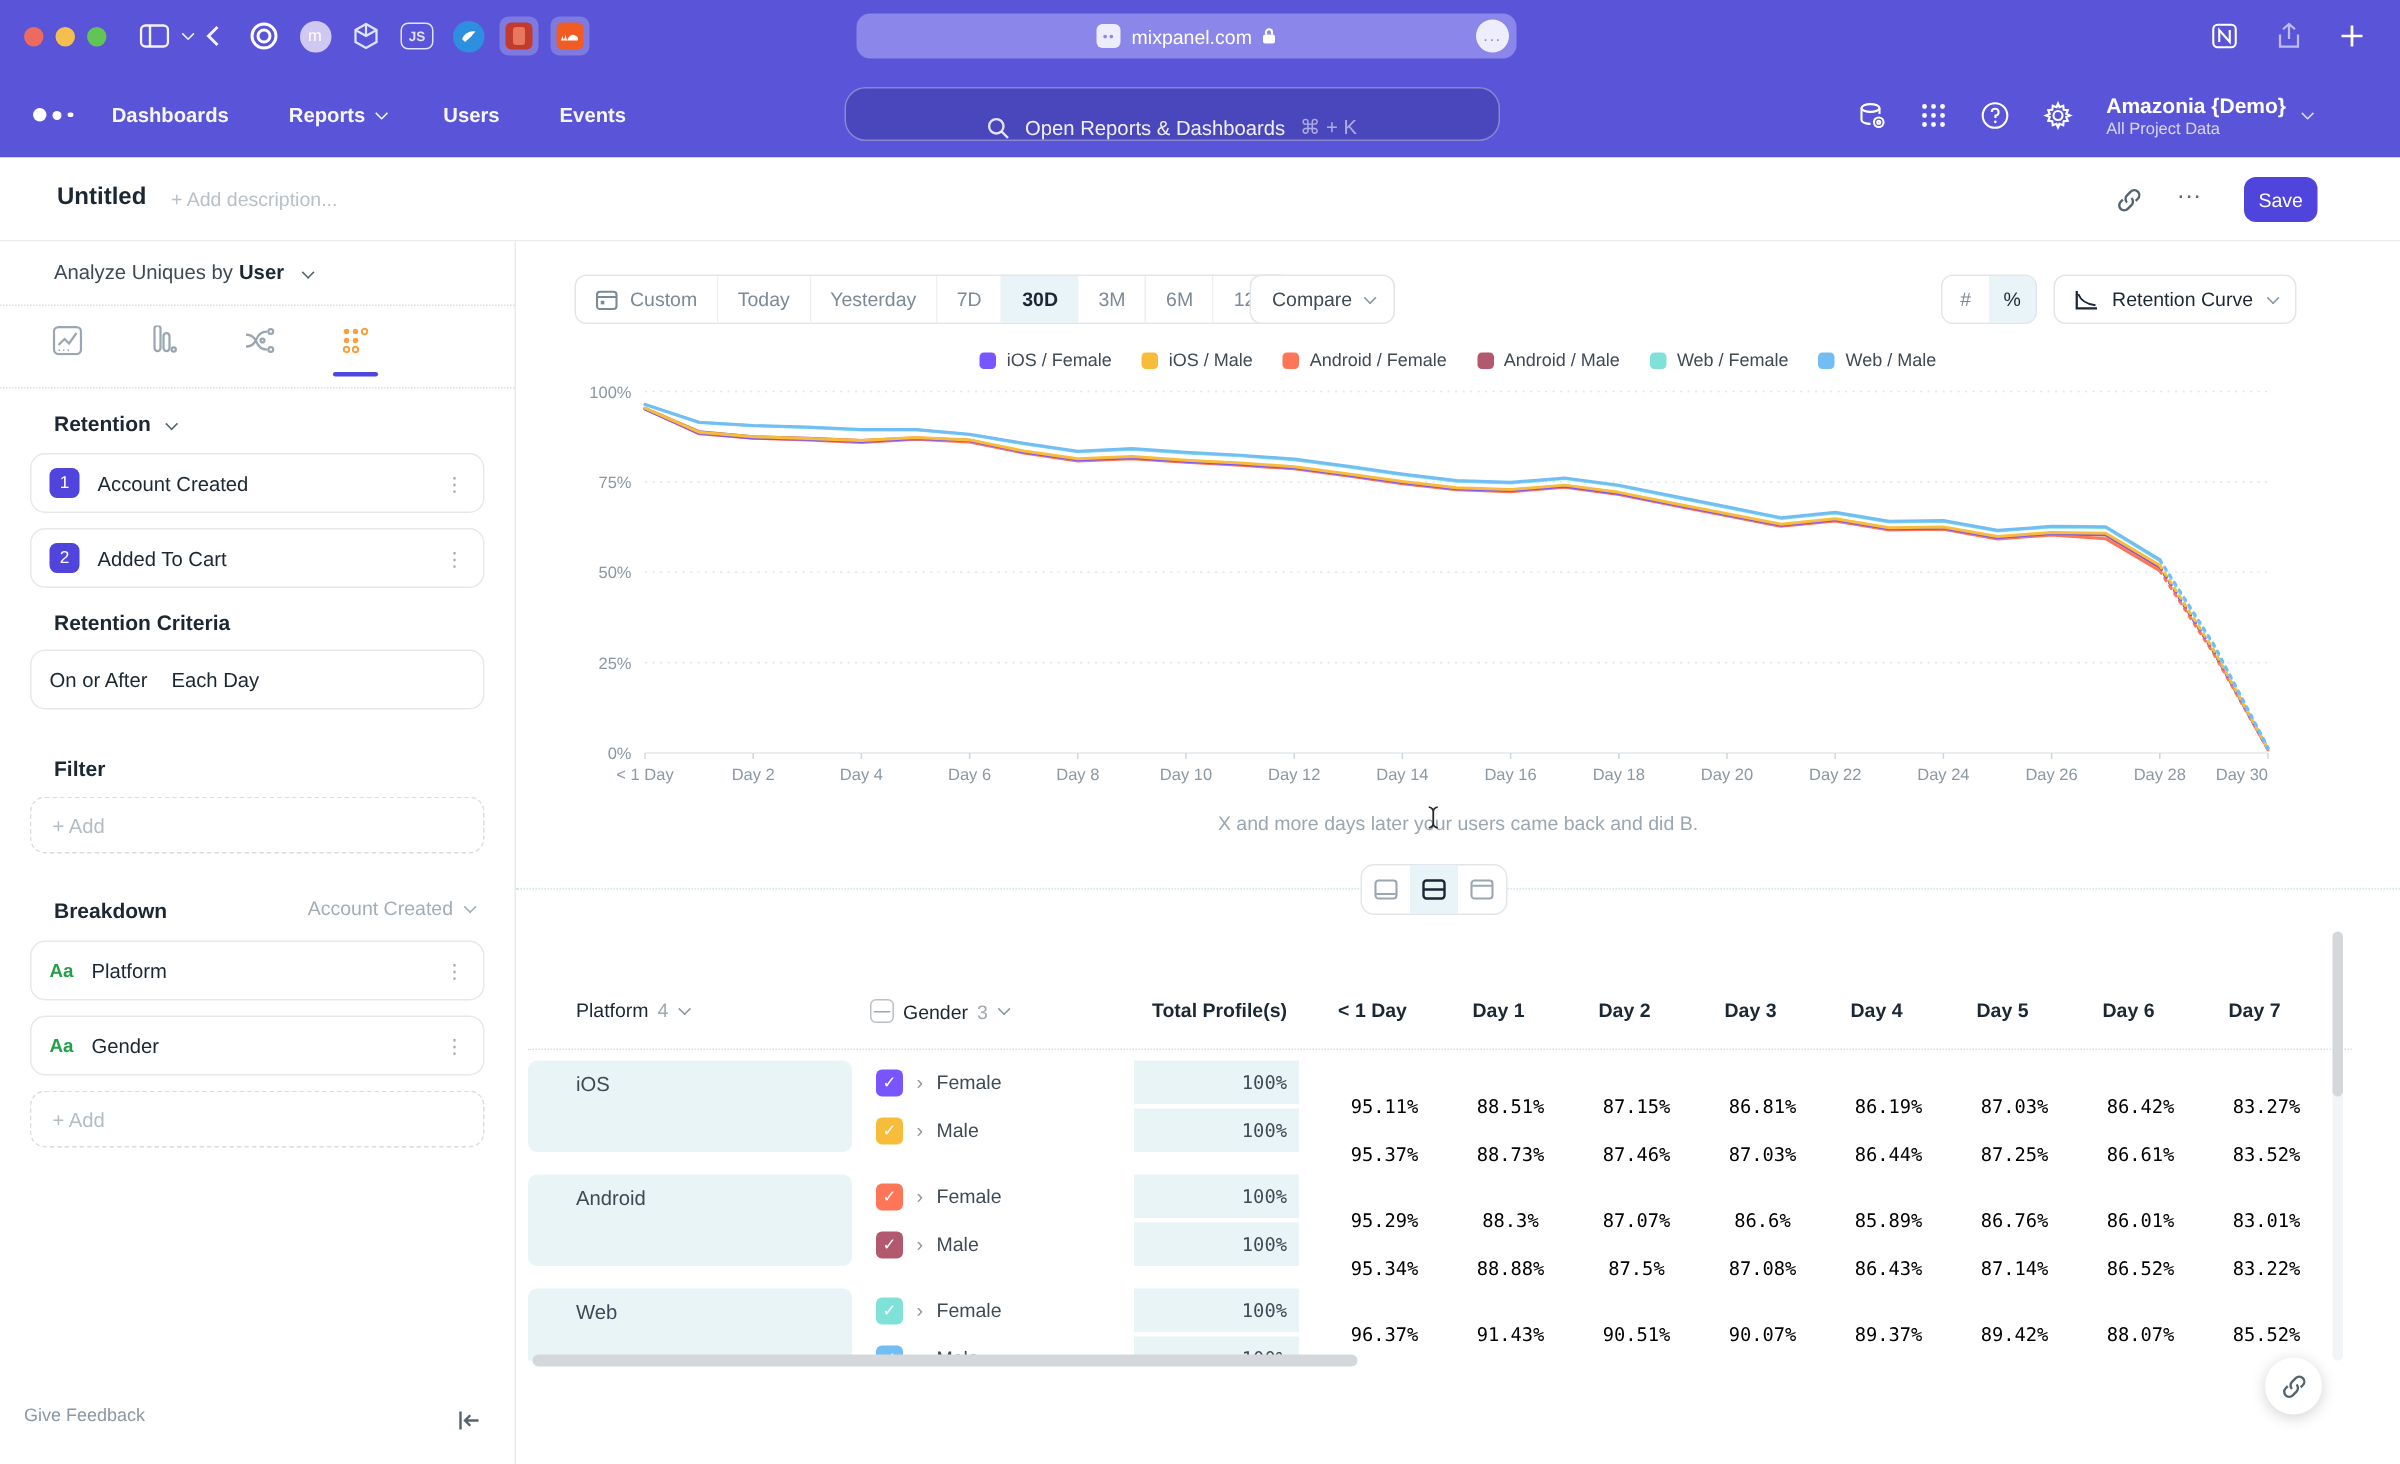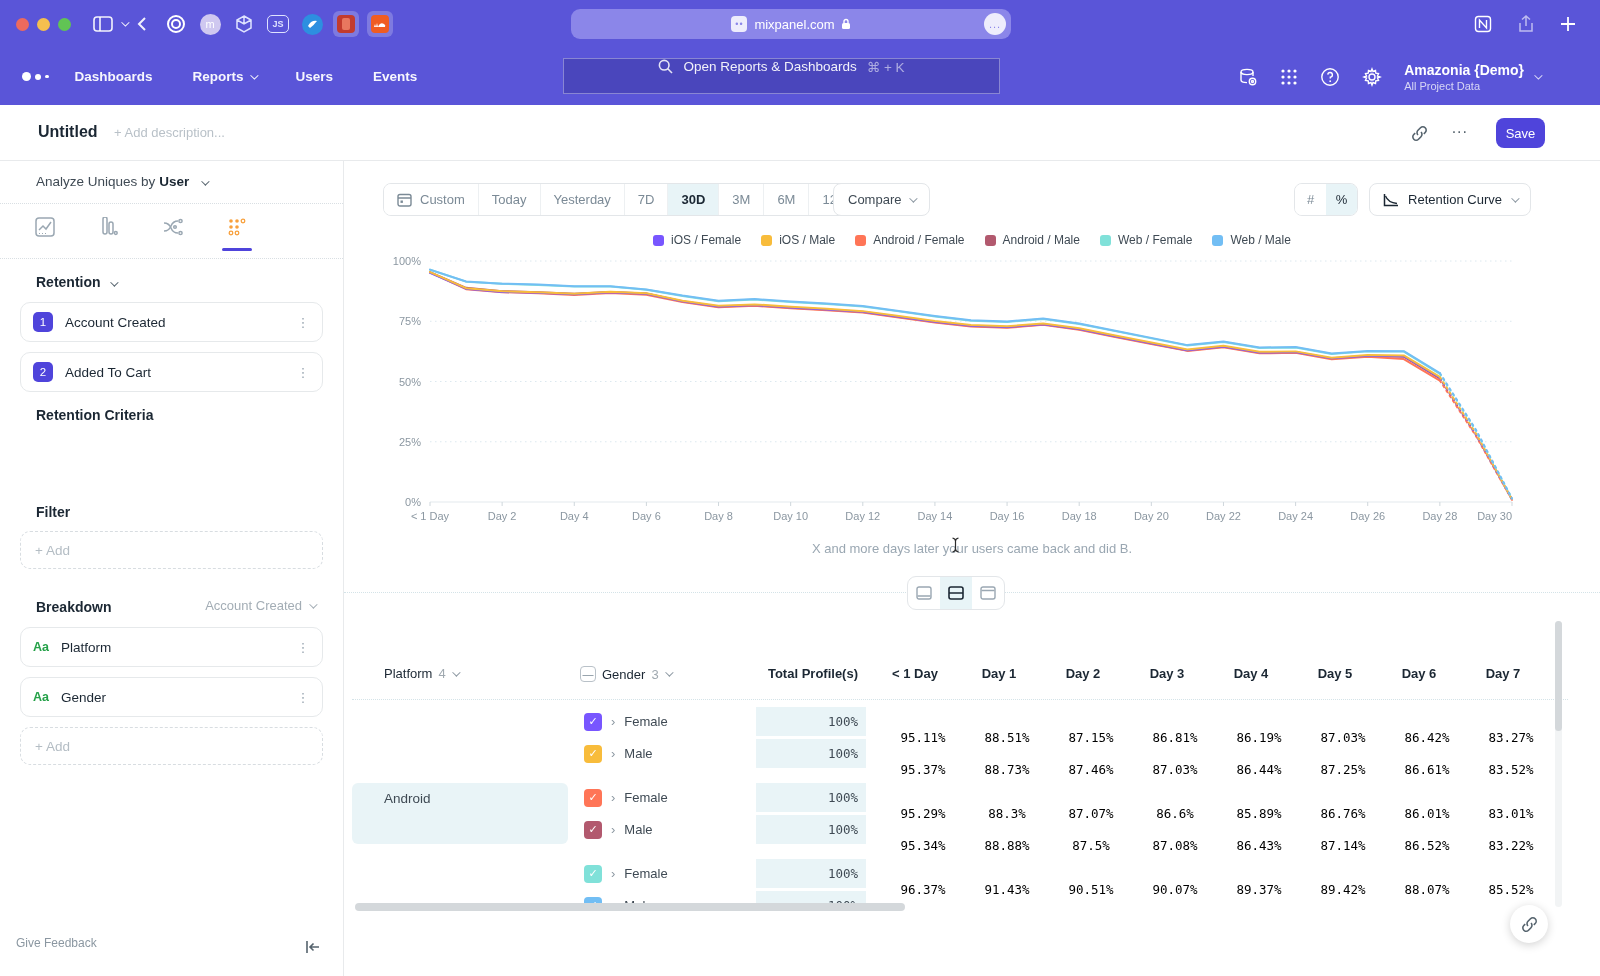--- a/index.html
+++ b/index.html
@@ -15,21 +15,21 @@
   .ext { width:26px; height:26px; border-radius:6px; display:flex; align-items:center; justify-content:center; margin-right:8px; }
   .ext-tile { background:rgba(255,255,255,.22); }
   #url-pill { position:absolute; left:571px; top:9px; width:440px; height:30px; background:#8b86e9; border-radius:9px; display:flex; align-items:center; justify-content:center; color:#fff; font-size:13px; }
   #url-dots { position:absolute; right:5px; top:4px; width:22px; height:22px; border-radius:50%; background:rgba(255,255,255,.85); color:#8b86e9; font-size:11px; display:flex; align-items:center; justify-content:center; letter-spacing:1px; }
 
   
   #nav-row { position:absolute; top:48px; left:0; right:0; height:57px; display:flex; align-items:center; }
   .nav-item { color:rgba(255,255,255,.95); font-size:13.5px; font-weight:bold; margin-right:40px; display:flex; align-items:center; gap:6px; cursor:pointer; }
   .chev { display:inline-block; width:8px; height:8px; border-right:1.6px solid currentColor; border-bottom:1.6px solid currentColor; transform:rotate(45deg) translateY(-2px); }
   .chev-sm { width:6px; height:6px; }
-  #nav-search { position:absolute; left:563px; top:10px; width:437px; height:36px; background:rgba(20,16,90,.22); border:1px solid rgba(255,255,255,.35); border-radius:0; display:flex; align-items:flex-start; justify-content:center; gap:10px; color:rgba(255,255,255,.92); font-size:13.5px; }
+  #nav-search { position:absolute; left:563px; top:10px; width:437px; height:36px; background:rgba(20,16,90,.22); border:1px solid rgba(255,255,255,.35); border-radius:14px; display:flex; align-items:flex-end; justify-content:center; gap:10px; color:rgba(255,255,255,.92); font-size:13.5px; }
   #nav-search .shortcut { color:rgba(255,255,255,.55); }
   .nav-ic { color:rgba(255,255,255,.92); margin-right:22px; cursor:pointer; }
   #account { display:flex; align-items:center; gap:10px; color:#fff; cursor:pointer; }
   #account .nm { font-size:14px; font-weight:bold; }
   #account .sub { font-size:11px; color:rgba(255,255,255,.75); margin-top:2px; }
 
   
   #rpt-header { position:absolute; top:105px; left:0; width:1600px; height:56px; background:#fff; border-bottom:1px solid #e8eaec; }
   #rpt-title { position:absolute; left:38px; top:18px; font-size:16px; font-weight:bold; }
   #rpt-desc { position:absolute; left:114px; top:20px; font-size:13px; color:#b9c1c8; }
@@ -360,20 +360,24 @@
       <span class="lbl">Account Created</span>
       <span class="kebab">⋮</span>
     </div>
     <div class="card" style="top:191px">
       <span class="badge">2</span>
       <span class="lbl">Added To Cart</span>
       <span class="kebab">⋮</span>
     </div>
 
     <div class="sb-h" style="position:absolute;left:36px;top:246px">Retention Criteria</div>
+    <div class="card" style="top:272px">
+      <span style="font-size:13.5px;color:#1b2733">On or After</span>
+      <span style="font-size:13.5px;color:#1b2733;margin-left:16px">Each Day</span>
+    </div>
 
     <div class="sb-h" style="position:absolute;left:36px;top:343px">Filter</div>
     <div class="addbox" style="top:370px">
       <span>+ Add</span>
     </div>
 
     <div class="sb-h" style="position:absolute;left:36px;top:438px">Breakdown</div>
     <div style="position:absolute;right:28px;top:437px;font-size:13px;color:#a3adb5;display:flex;align-items:center;gap:7px">
       <span>Account Created</span>
       <span class="chev chev-sm" style="display:inline-block"></span>
@@ -583,20 +587,21 @@
           <span class="chev chev-sm"></span>
         </span>
         <span class="th" style="left:404px;top:5px;width:110px;justify-content:flex-end;font-weight:bold">
           <span>Total Profile(s)</span>
         </span>
         <span id="day-headers"><span class="day-h" style="left: 530px; top: 5px;">&lt; 1 Day</span><span class="day-h" style="left: 614px; top: 5px;">Day 1</span><span class="day-h" style="left: 698px; top: 5px;">Day 2</span><span class="day-h" style="left: 782px; top: 5px;">Day 3</span><span class="day-h" style="left: 866px; top: 5px;">Day 4</span><span class="day-h" style="left: 950px; top: 5px;">Day 5</span><span class="day-h" style="left: 1034px; top: 5px;">Day 6</span><span class="day-h" style="left: 1118px; top: 5px;">Day 7</span></span>
       </div>
       <div id="tbl-div"></div>
       <div id="tbl-body">
           <div class="grp">
+            <div class="plat-cell">iOS</div>
             <div class="trow">
               <div class="gcell">
                 <span class="cbx" style="background: rgb(120, 86, 255);">✓</span>
                 <span class="garrow">›</span>
                 <span class="glabel">Female</span>
               </div>
               <div class="tcell">100%</div>
               <div class="vals">
                 <div class="vcell first">95.11%</div>
                 <div class="vcell">88.51%</div>
@@ -664,20 +669,21 @@
                 <div class="vcell">87.08%</div>
                 <div class="vcell">86.43%</div>
                 <div class="vcell">87.14%</div>
                 <div class="vcell">86.52%</div>
                 <div class="vcell">83.22%</div>
                 <div class="vcell"></div>
               </div>
             </div>
           </div>
           <div class="grp">
+            <div class="plat-cell">Web</div>
             <div class="trow">
               <div class="gcell">
                 <span class="cbx" style="background: rgb(128, 225, 217);">✓</span>
                 <span class="garrow">›</span>
                 <span class="glabel">Female</span>
               </div>
               <div class="tcell">100%</div>
               <div class="vals">
                 <div class="vcell first">96.37%</div>
                 <div class="vcell">91.43%</div>

